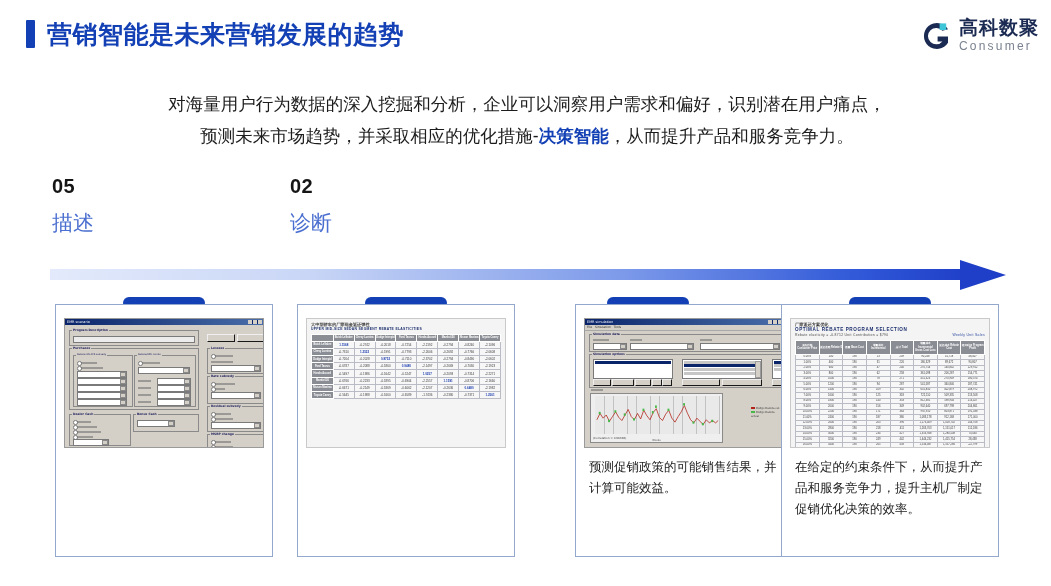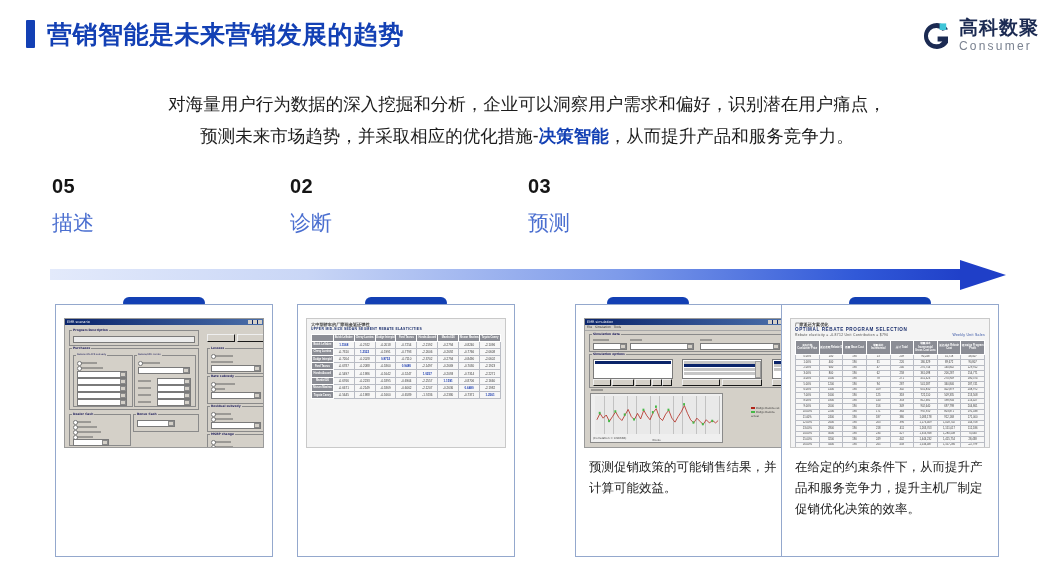--- a/index.html
+++ b/index.html
@@ -428,24 +428,20 @@
 </div>
 
 <div class="steps">
   <div class="step">
     <div class="step-num">05</div>
     <div class="step-label">描述</div>
   </div>
   <div class="step">
     <div class="step-num">02</div>
     <div class="step-label">诊断</div>
-  </div>
-  <div class="step">
-    <div class="step-num">03</div>
-    <div class="step-label">预测</div>
   </div>
 </div>
 
 <div class="arrow-wrap">
   <div class="arrow-shaft"></div>
   <div class="arrow-head"></div>
 </div>
 
 <div class="cards">
 

